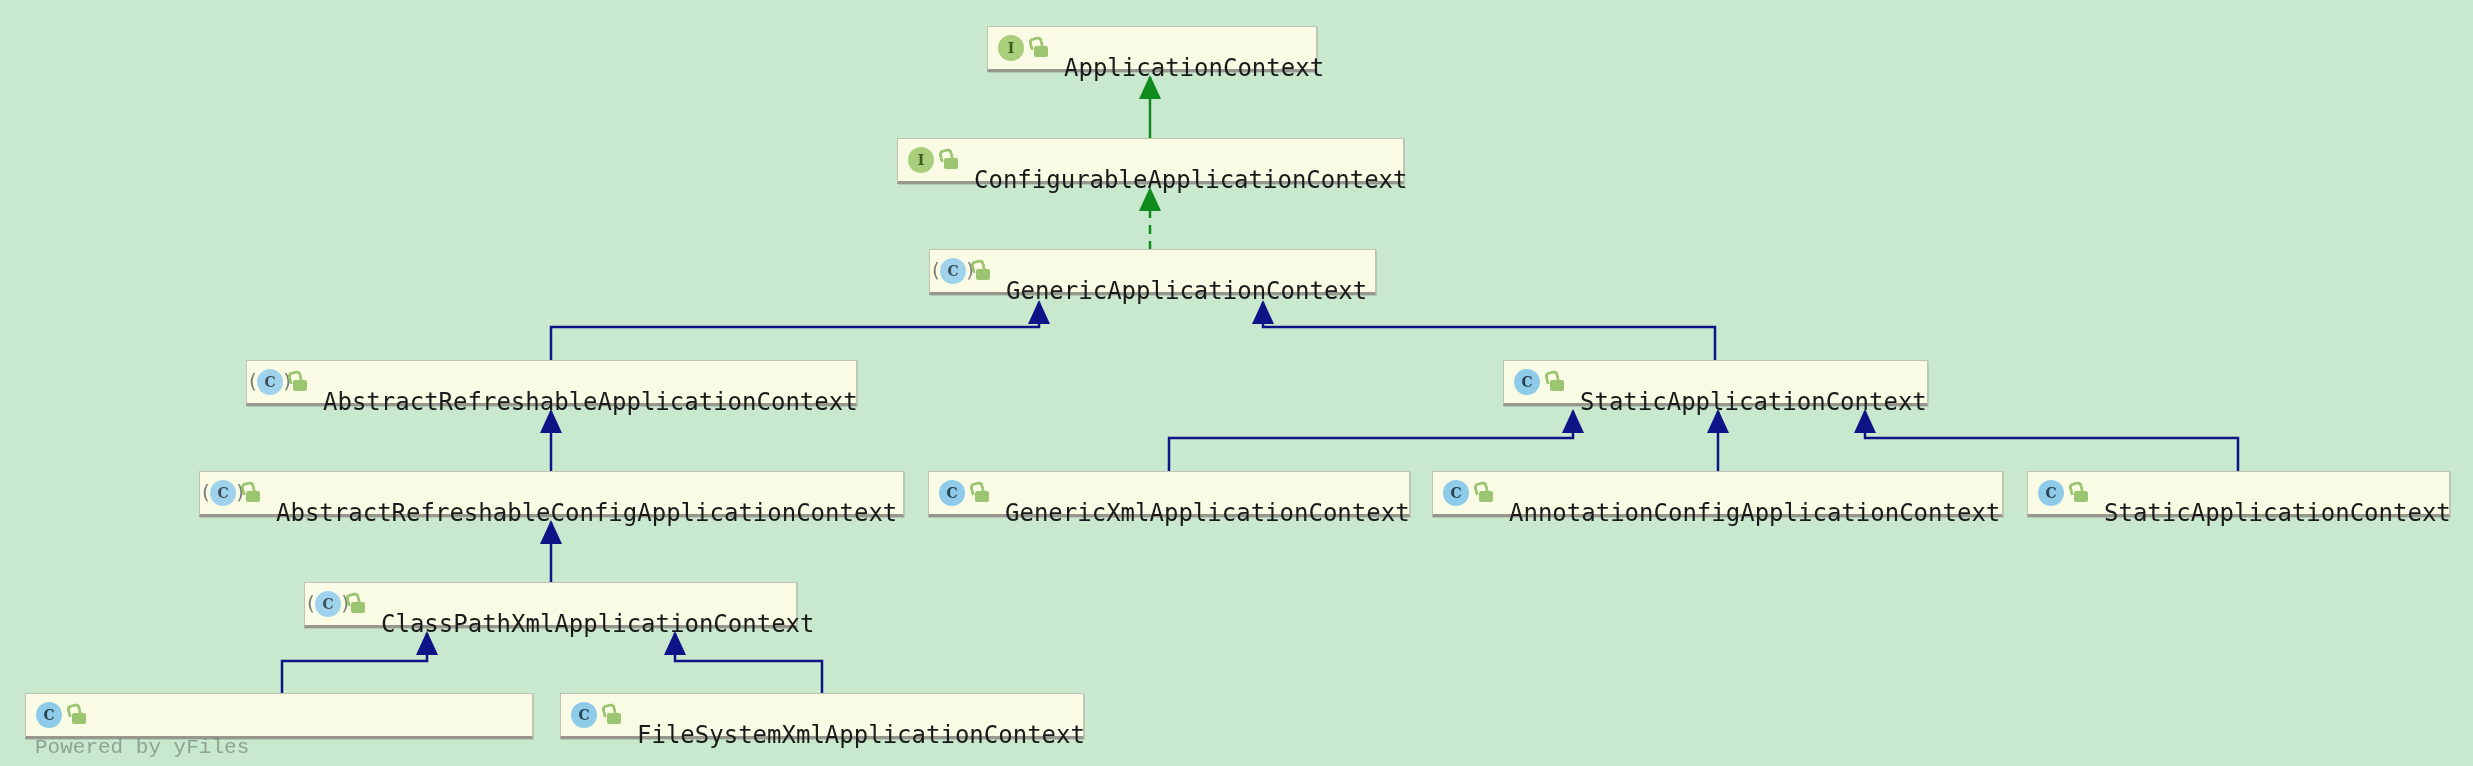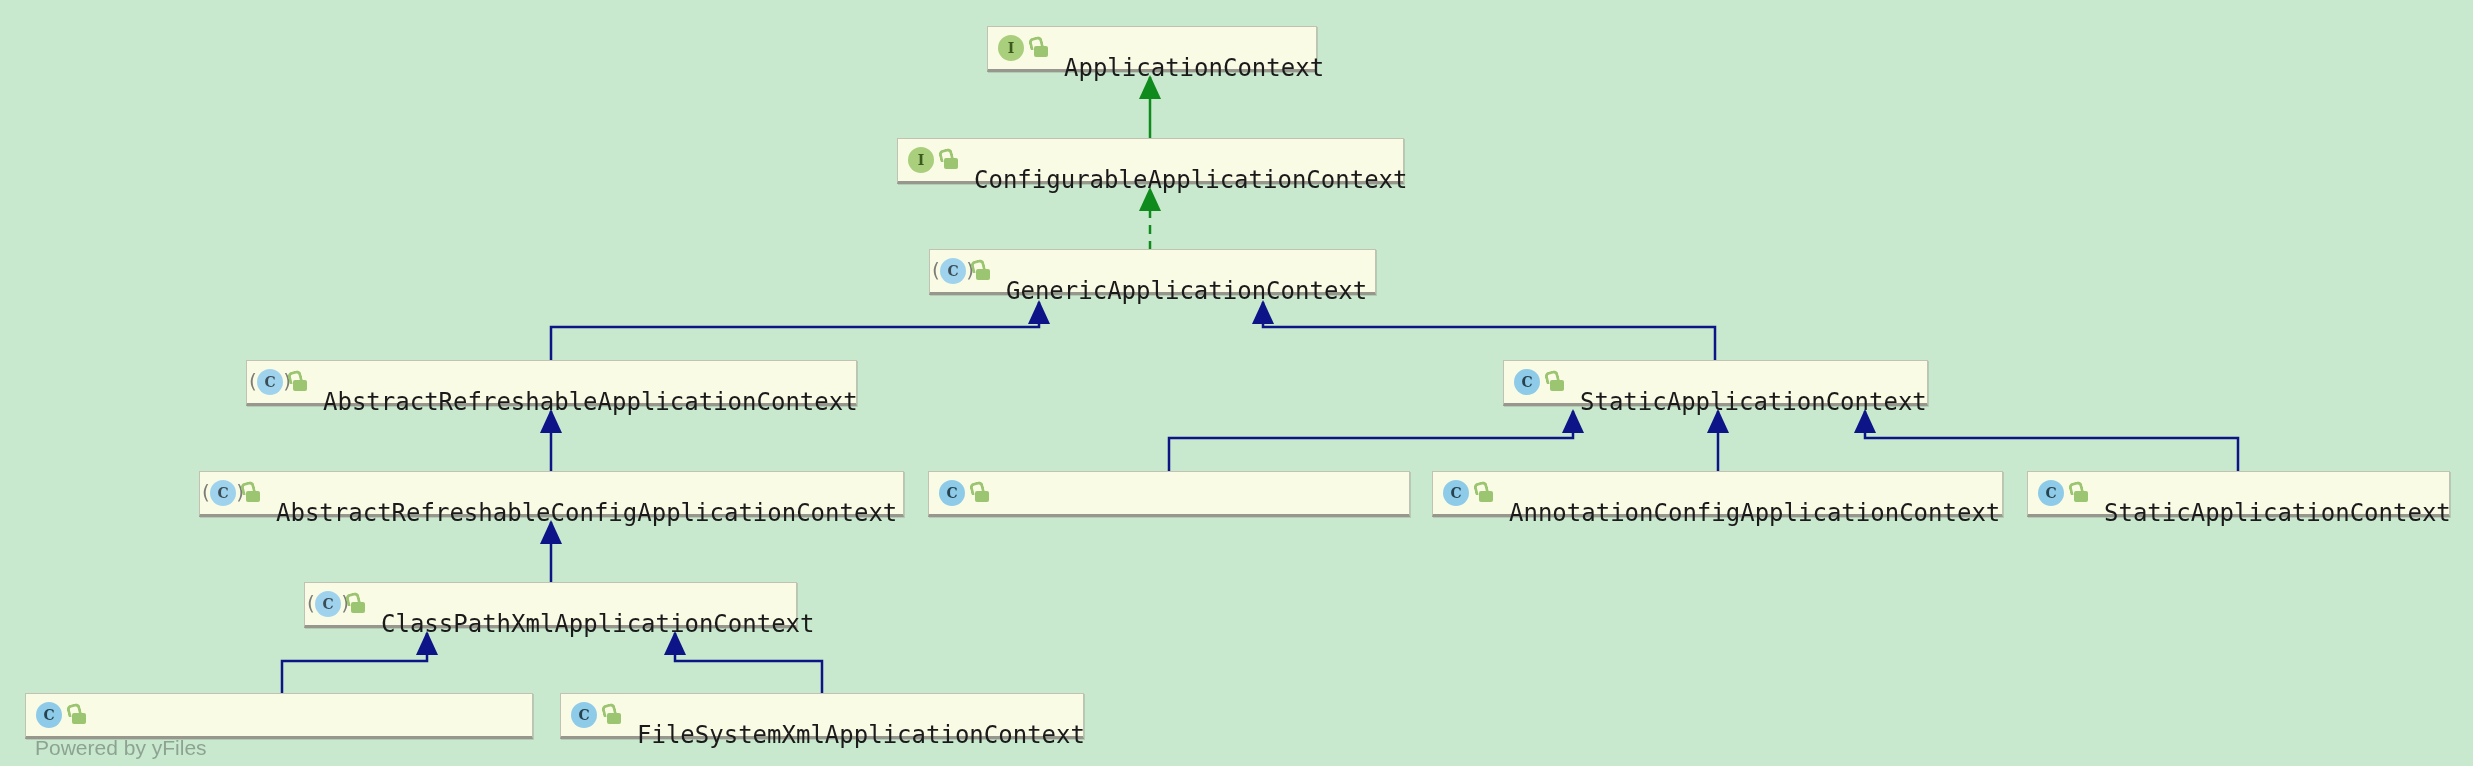--- a/index.html
+++ b/index.html
@@ -100,21 +100,21 @@
     border-bottom: none;
     border-radius: 5px 5px 0 0;
     top: -9px; left: -5px;
     transform: rotate(-14deg);
   }
 
   .watermark {
     position: absolute;
     left: 35px;
     top: 736px;
-    font-family: Liberation Sans, sans-serif;
+    font-family: Liberation Mono, monospace;
     font-size: 21px;
     color: rgba(110, 125, 115, 0.65);
     z-index: 3;
   }
 </style>
 </head>
 <body>
 
 <div class="canvas">
 
@@ -187,20 +187,21 @@
       <span class="lock-icon"></span>
     </span>
     <span class="label">AbstractRefreshableConfigApplicationContext</span>
   </div>
 
   <div class="node" style="left:928px; top:471px; width:482px;">
     <span class="iconwrap">
       <span class="circle-icon class">C</span>
       <span class="lock-icon"></span>
     </span>
+    <span class="label">GenericXmlApplicationContext</span>
   </div>
 
   <div class="node" style="left:1432px; top:471px; width:571px;">
     <span class="iconwrap">
       <span class="circle-icon class">C</span>
       <span class="lock-icon"></span>
     </span>
     <span class="label">AnnotationConfigApplicationContext</span>
   </div>
 

